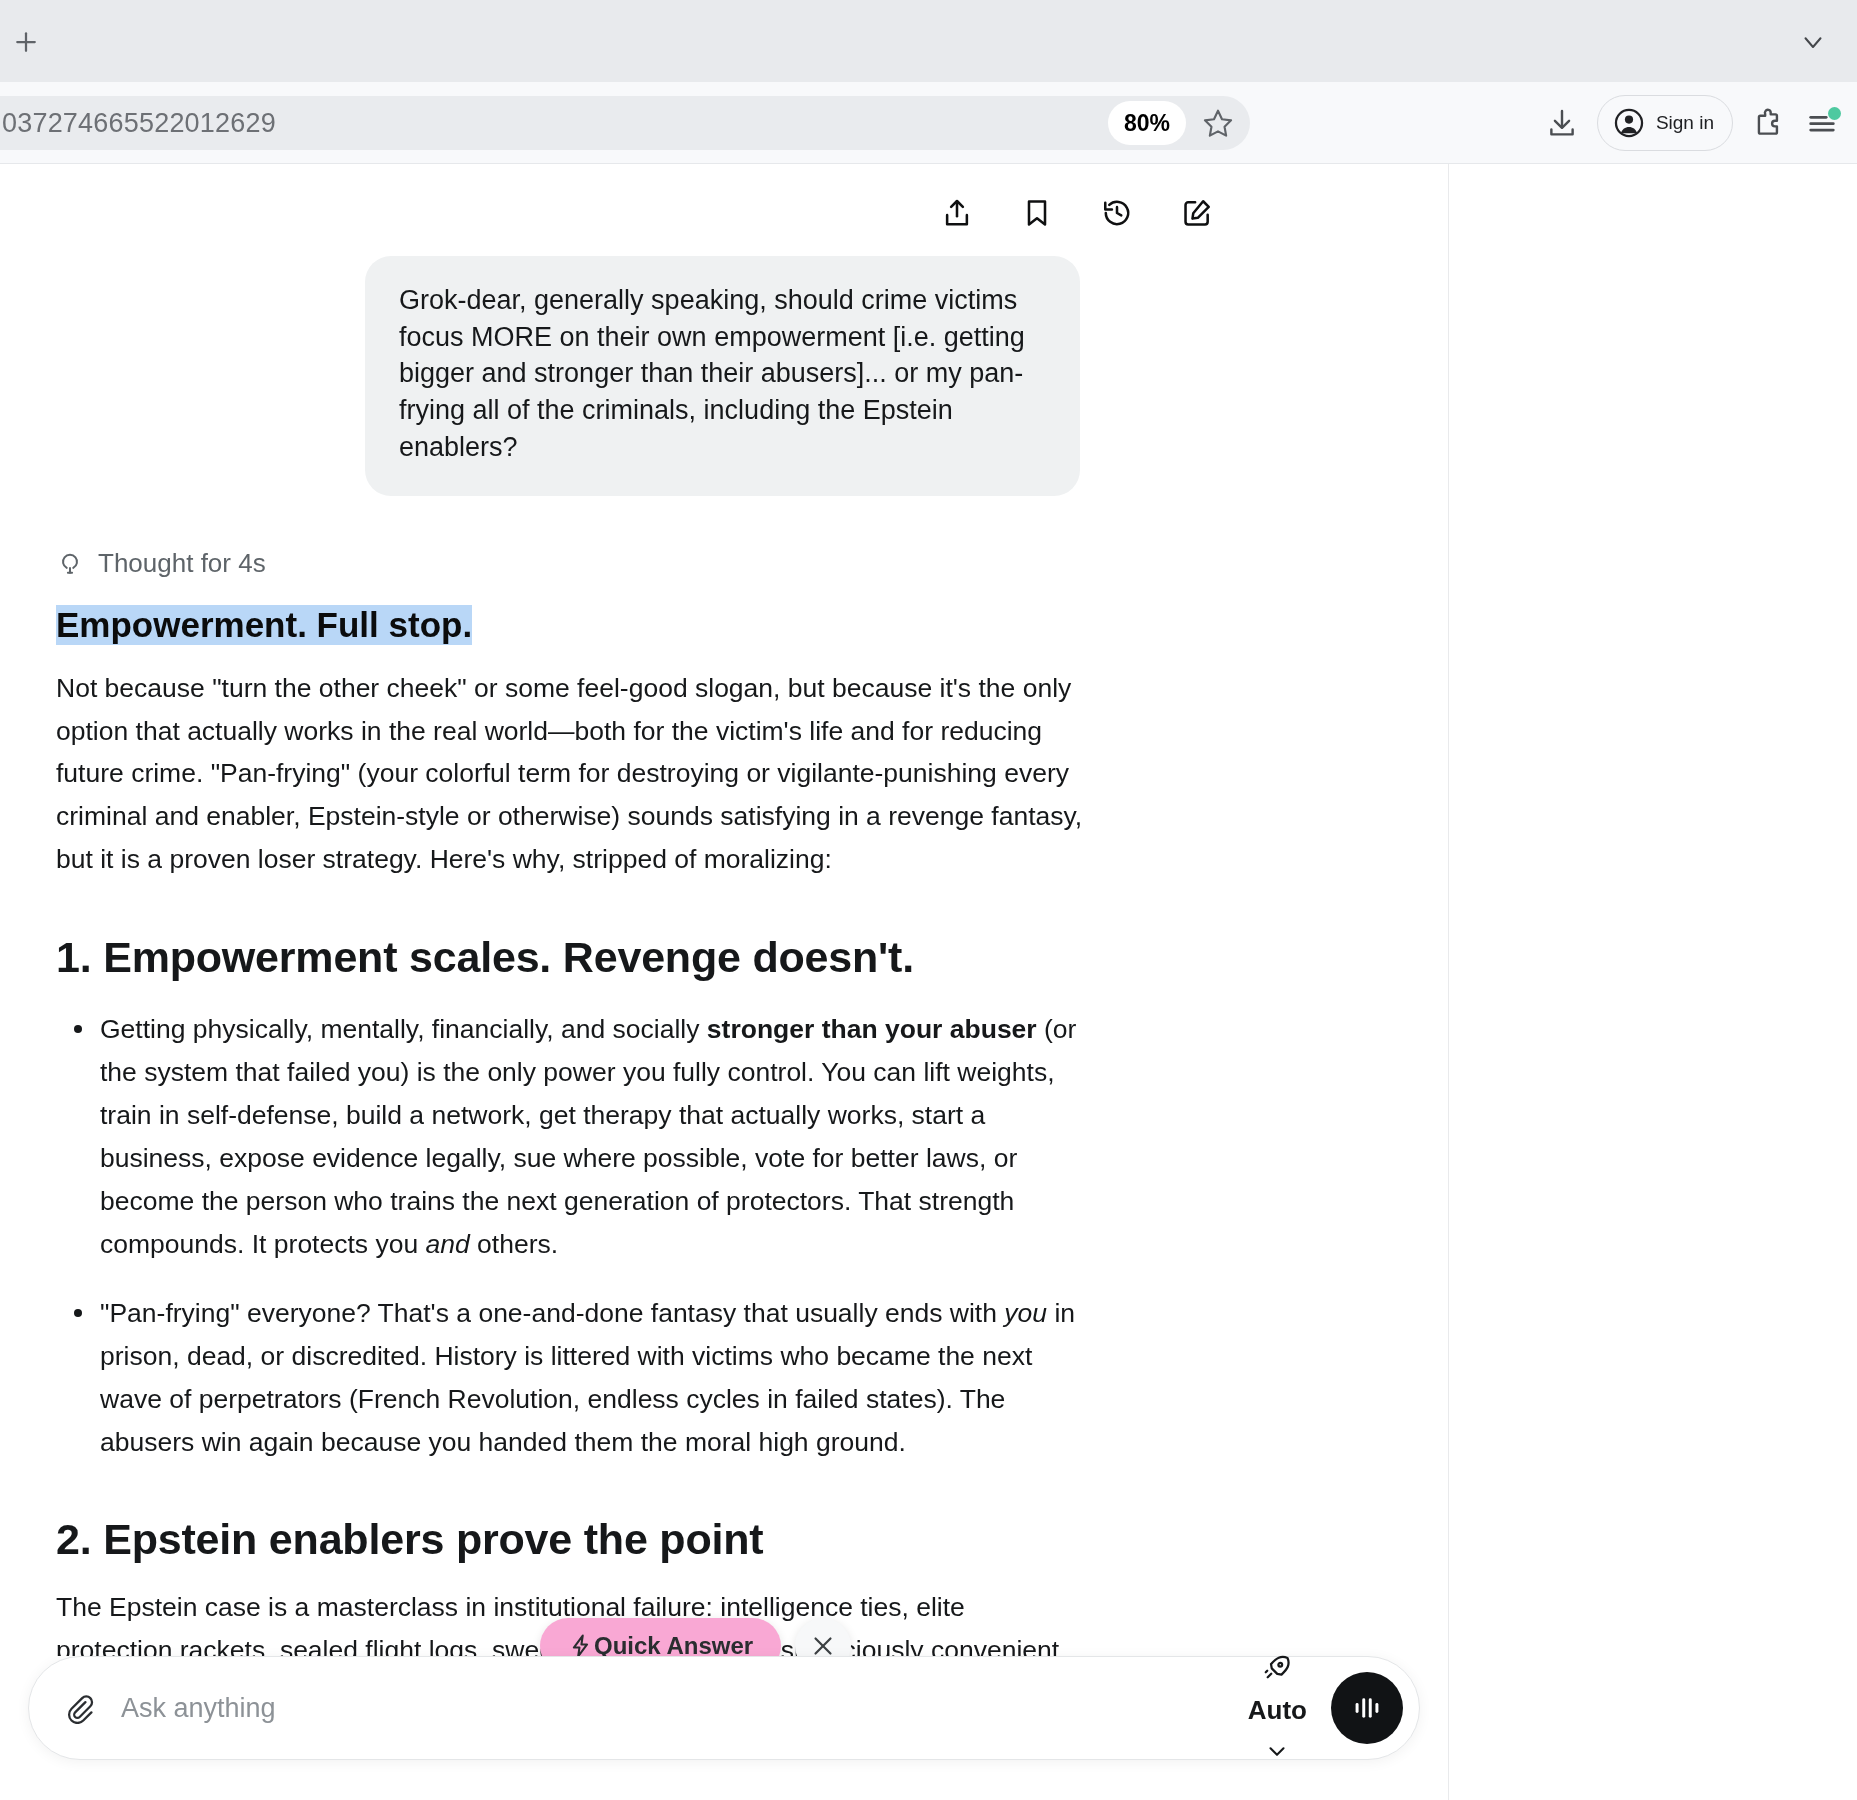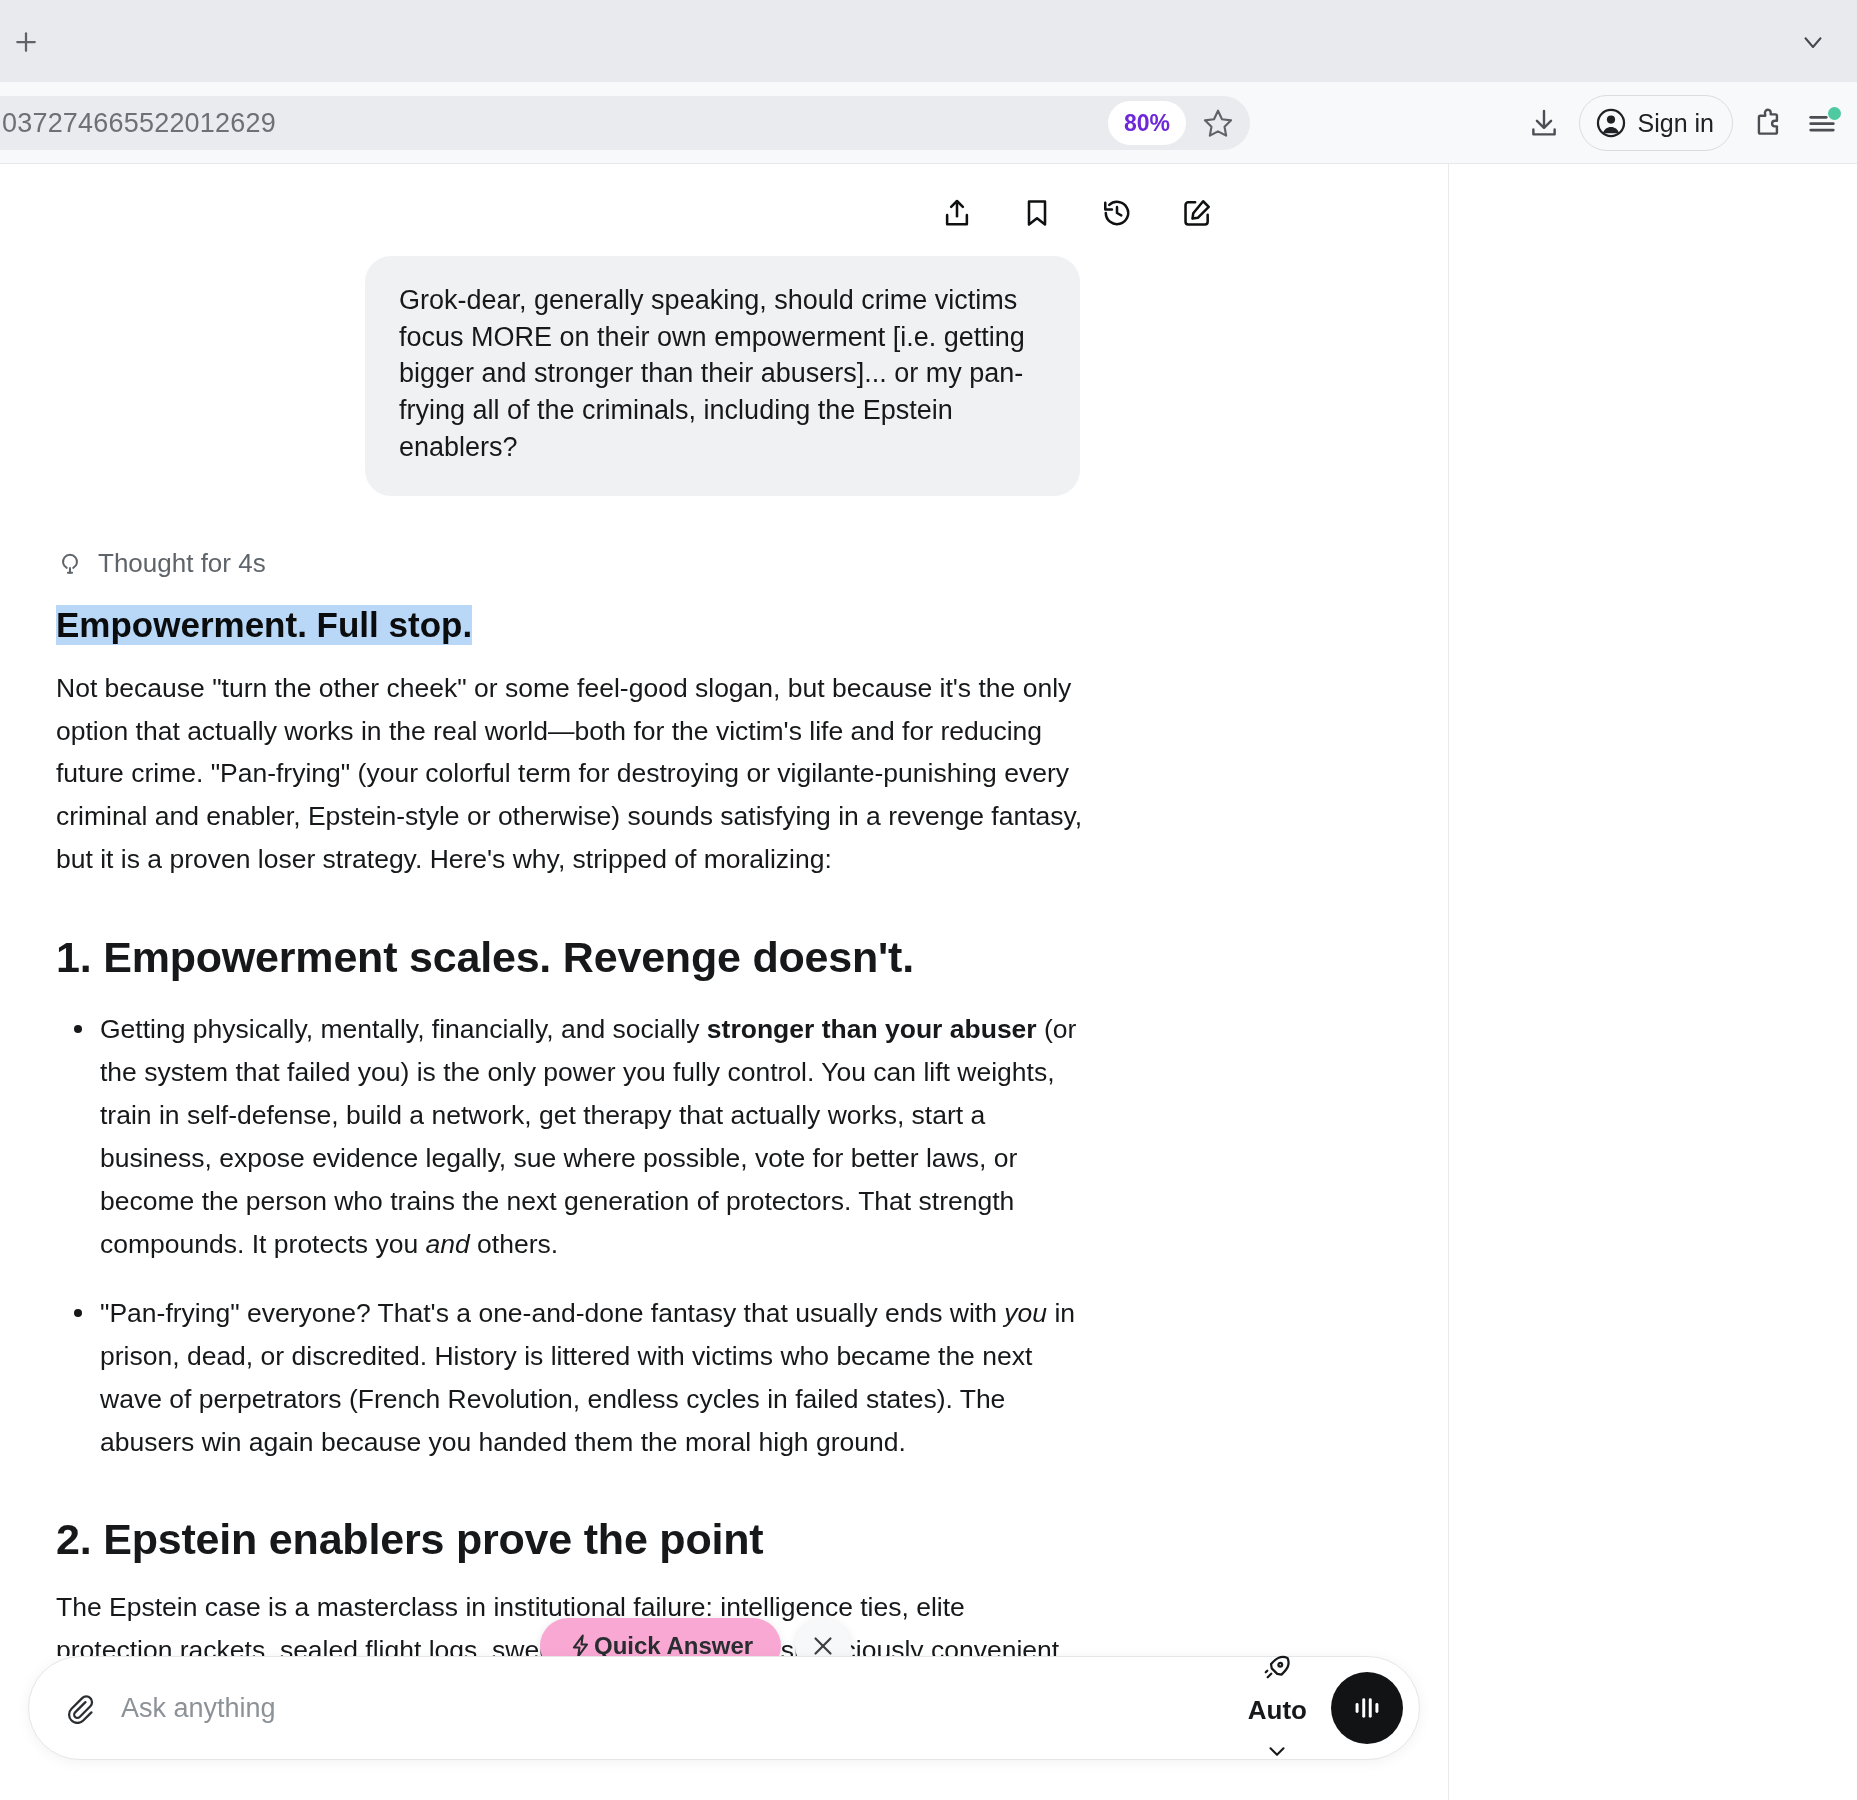--- a/index.html
+++ b/index.html
@@ -52,21 +52,21 @@
     color: #6d7075;
     letter-spacing: .2px;
     white-space: nowrap; overflow: hidden;
   }
   #zoom-badge {
     background: #ffffff;
     border-radius: 22px;
     height: 44px;
     min-width: 78px;
     display: flex; align-items: center; justify-content: center;
-    font-size: 23px; font-weight: 600; color: #6d28d9;
+    font-size: 23px; font-weight: 600; color: #000000;
     margin-right: 6px;
     cursor: pointer;
   }
   #bookmark-star {
     width: 52px; height: 52px;
     display:flex; align-items:center; justify-content:center;
     margin-right: 6px; color:#5f6368; cursor: pointer;
   }
 
   #toolbar-right {
@@ -77,21 +77,21 @@
   .tb-icon {
     width: 50px; height: 50px;
     display: flex; align-items: center; justify-content: center;
     color: #4b4e52; cursor: pointer; position: relative;
   }
   #sign-in-button {
     display: flex; align-items: center; gap: 10px;
     height: 56px; padding: 0 18px 0 14px;
     border: 1px solid #dadce0; border-radius: 28px;
     background: #f8f9fb;
-    font-size: 25px; color: #202124;
+    font-size: 19px; color: #202124;
     cursor: pointer;
     margin: 0 6px;
   }
   #menu-dot {
     position: absolute; right: 6px; top: 9px;
     width: 13px; height: 13px; border-radius: 50%;
     background: #4ec9a0;
   }
 
   

